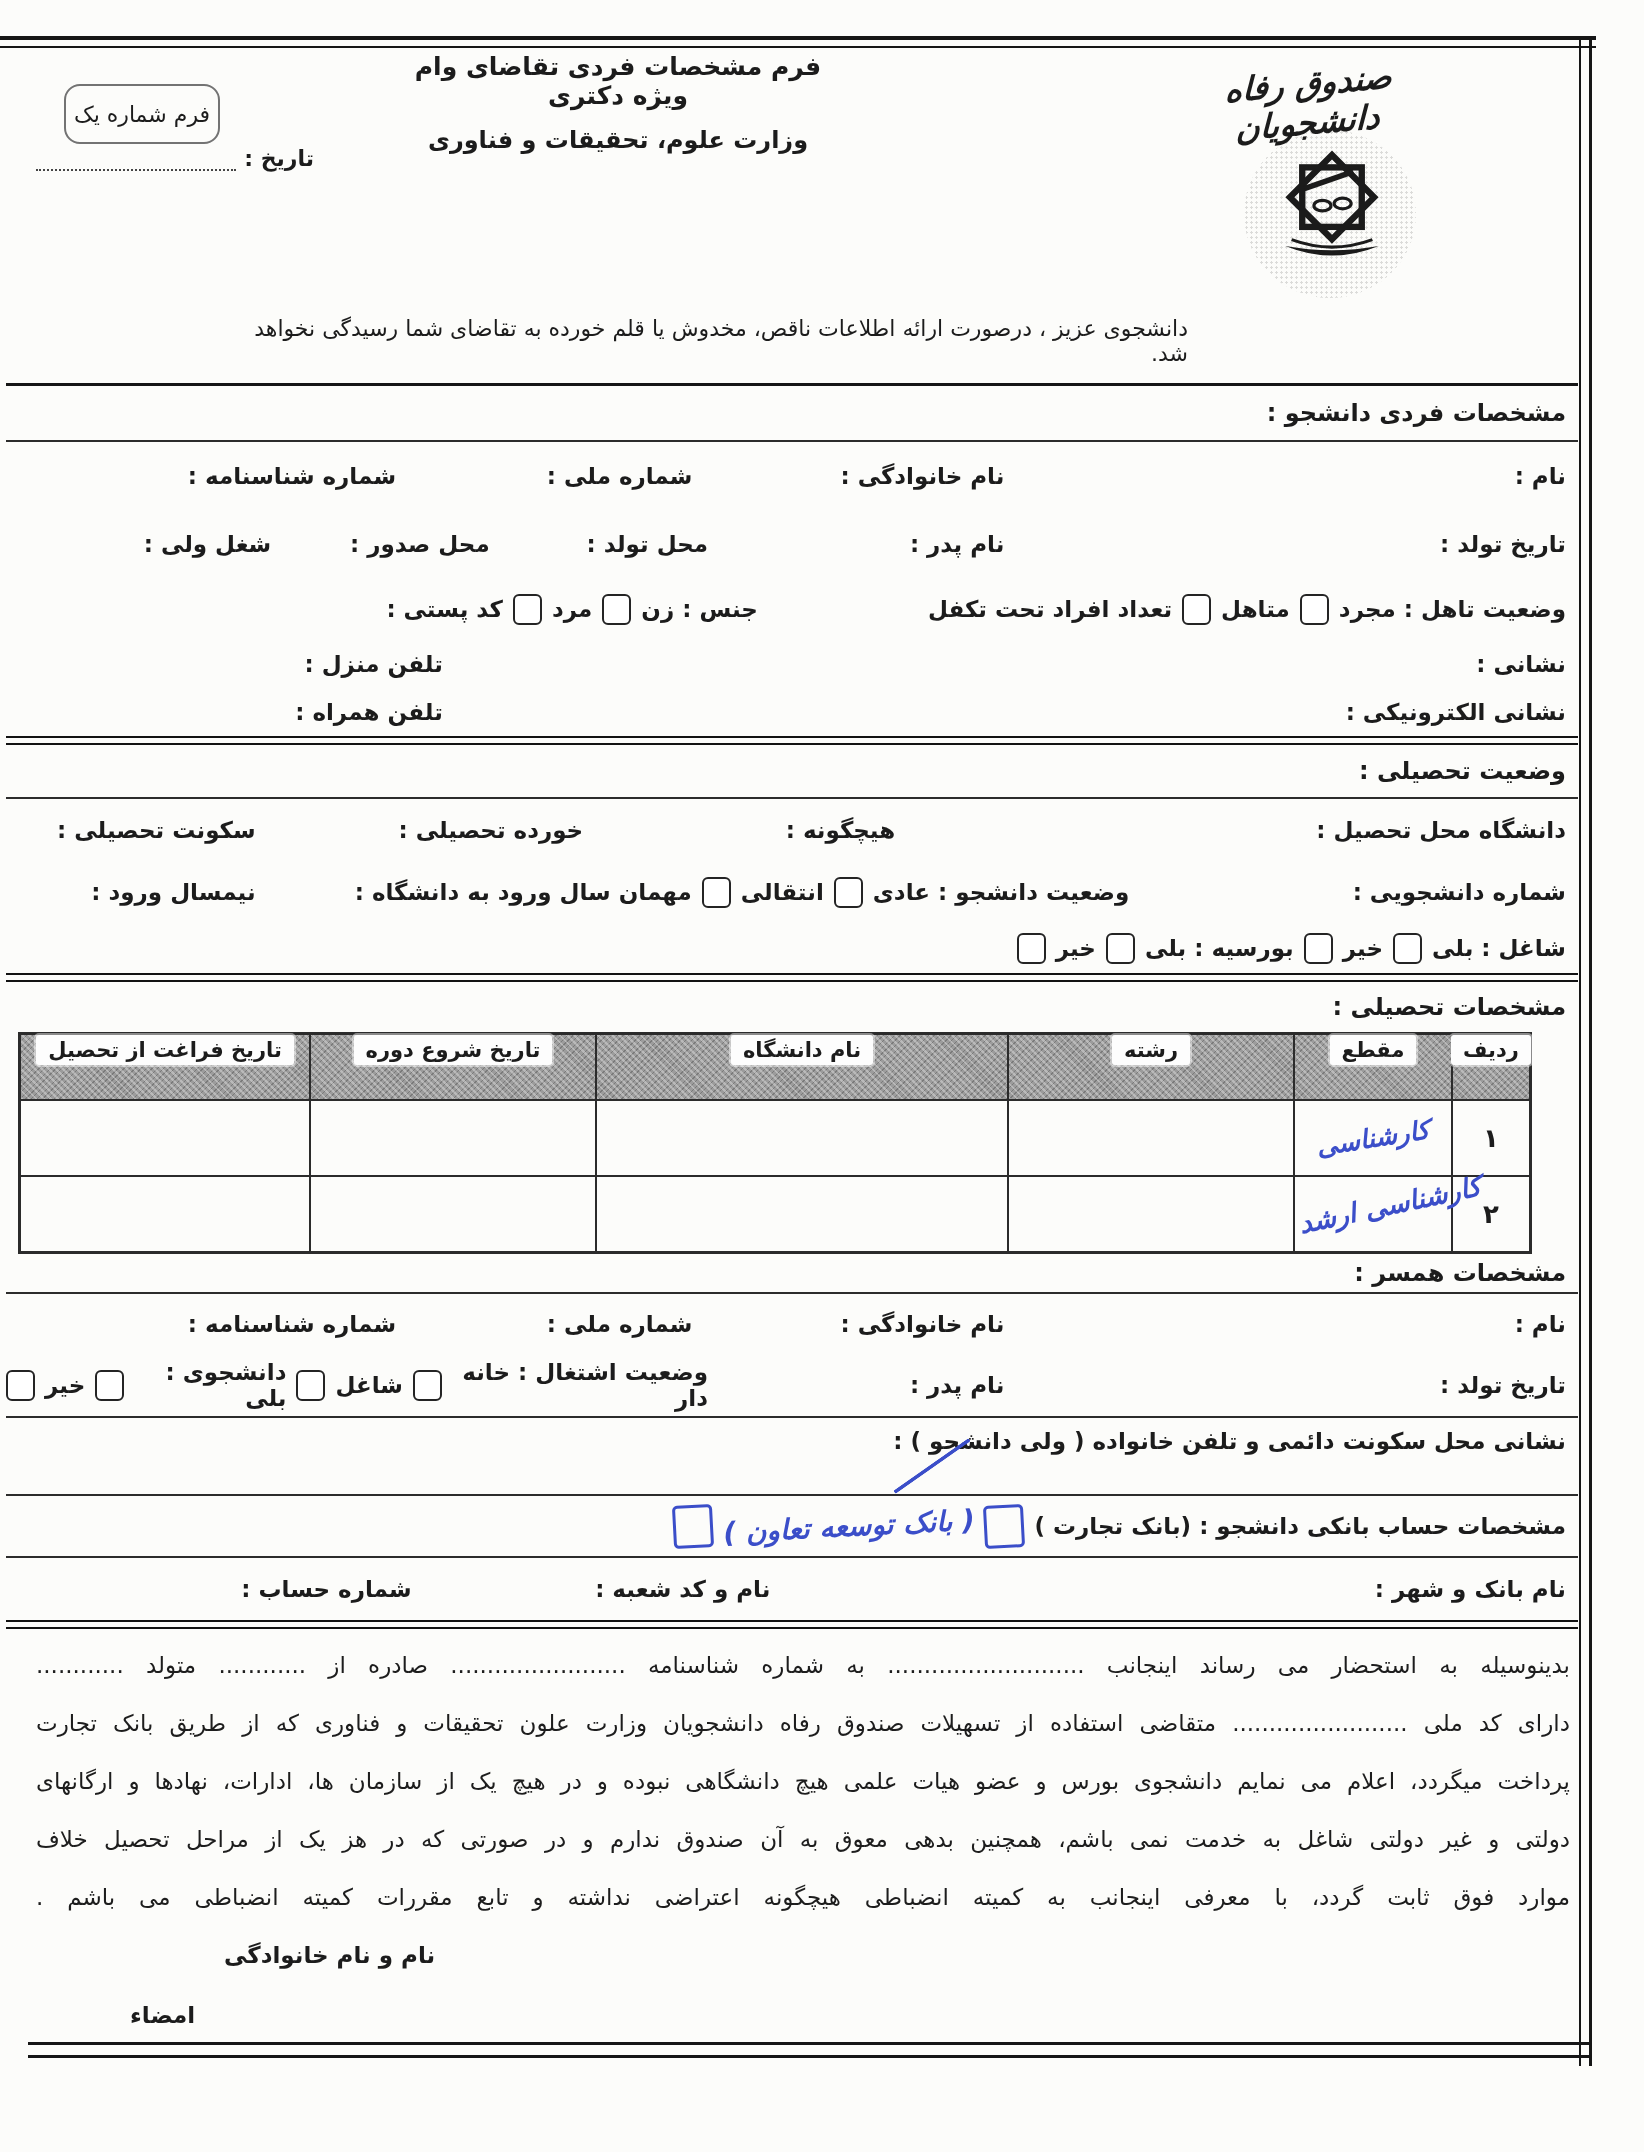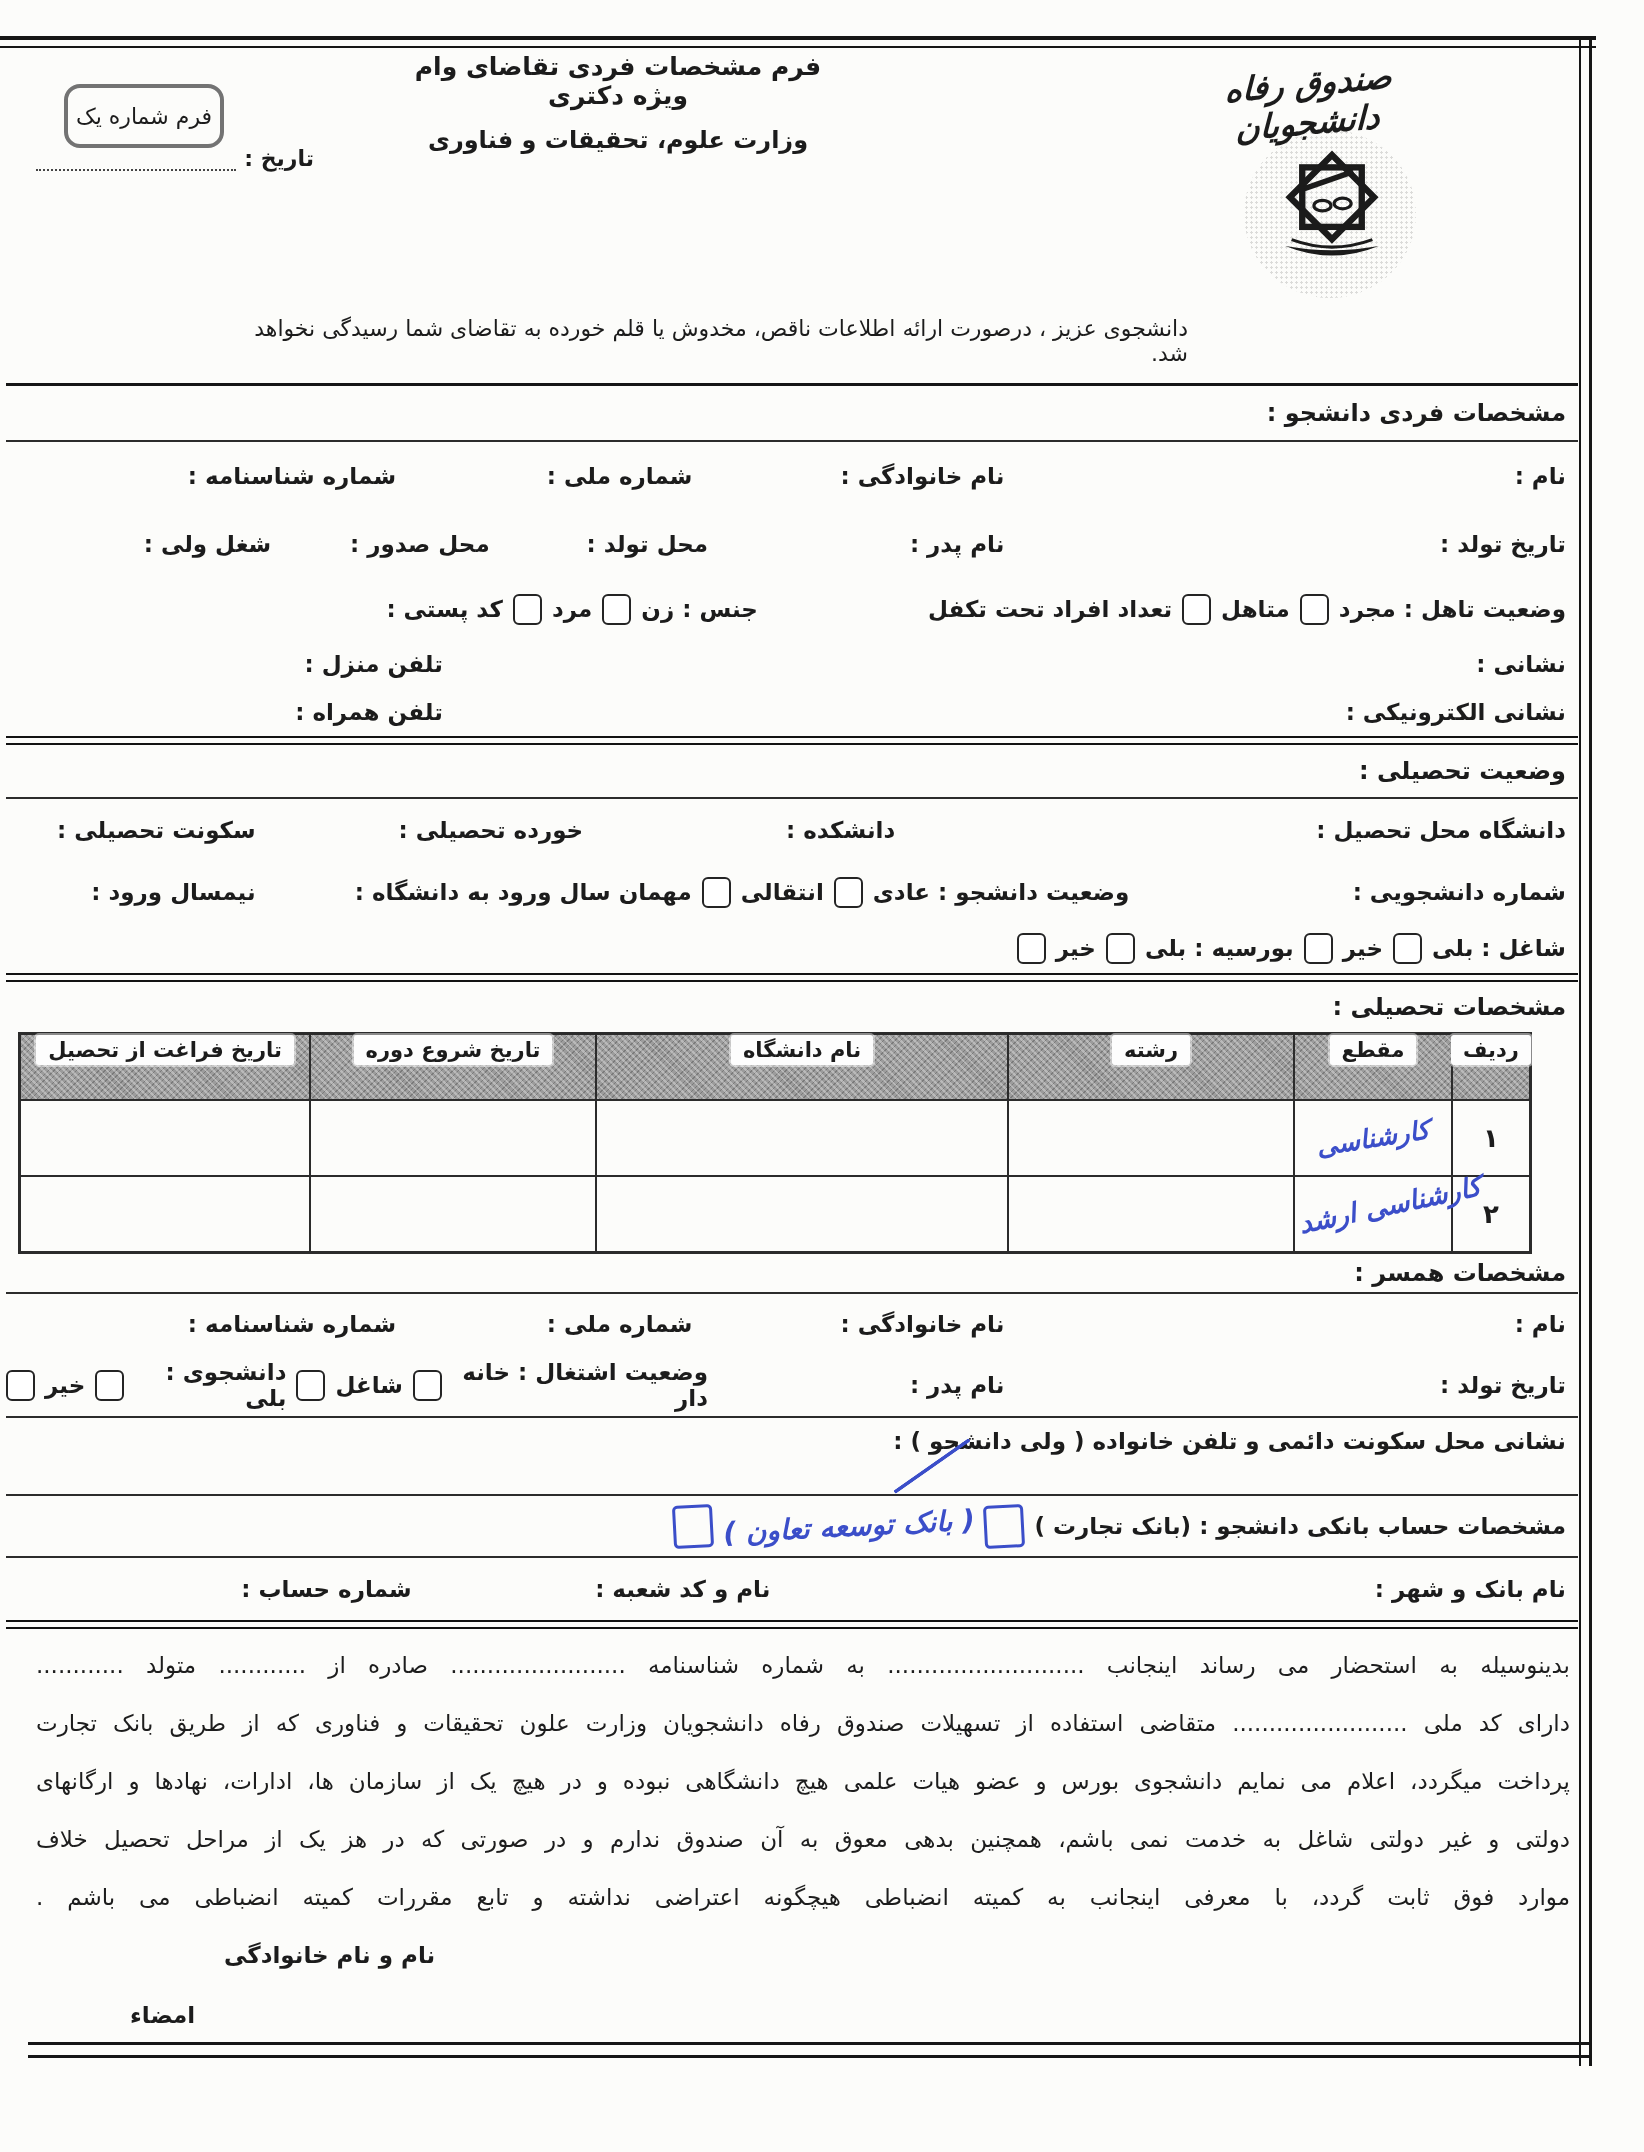--- a/index.html
+++ b/index.html
@@ -19,21 +19,21 @@
   .frame-right{position:absolute;top:38px;right:52px;width:8px;height:2028px;
     border-left:2px solid #161616;border-right:3px solid #161616;}
   .bottom-rule{position:absolute;top:2042px;left:28px;width:1562px;height:10px;
     border-top:3px solid #161616;border-bottom:3px solid #161616;}
 
   
   .titles{position:absolute;top:52px;left:388px;width:460px;text-align:center;}
   .title1{font-size:25px;font-weight:bold;margin-bottom:16px;}
   .title2{font-size:24px;font-weight:bold;}
   .form-no-box{position:absolute;top:84px;left:64px;width:152px;height:56px;
-    border:4px solid #737373;border-radius:16px;display:flex;align-items:center;
+    border:2px solid #737373;border-radius:16px;display:flex;align-items:center;
     justify-content:center;font-size:22px;}
   .date-row{position:absolute;top:146px;left:36px;width:278px;display:flex;
     align-items:flex-end;gap:8px;font-size:22px;font-weight:bold;}
   .dotfill{flex:1;border-bottom:2px dotted #444;height:20px;}
   .logo{position:absolute;top:64px;right:176px;width:320px;text-align:center;}
   .logo-calligraphy{font-size:33px;font-weight:bold;font-style:italic;
     transform:rotate(-5deg) skewX(-6deg);letter-spacing:1px;}
   .logo-emblem{margin-top:2px;transform:translateX(24px);position:relative;display:inline-block;}
   .speckle{position:absolute;left:-24px;top:-14px;width:172px;height:168px;border-radius:50%;
     background-image:radial-gradient(rgba(40,40,40,.28) 1px, transparent 1.4px);
@@ -180,21 +180,21 @@
       <div class="fcell">تلفن همراه :</div>
     </div>
 
     <div class="hr-heavy"></div>
 
     <div class="sec-head" style="height:52px">وضعیت تحصیلی :</div>
     <div class="hr"></div>
 
     <div class="frow" style="height:62px;grid-template-columns:43% 20% 21% 16%">
       <div class="fcell">دانشگاه محل تحصیل :</div>
-      <div class="fcell">دانشکده :</div>
+      <div class="fcell">هیچگونه :</div>
       <div class="fcell">خورده تحصیلی :</div>
       <div class="fcell">سکونت تحصیلی :</div>
     </div>
 
     <div class="frow" style="height:62px;grid-template-columns:28% 56% 16%">
       <div class="fcell">شماره دانشجویی :</div>
       <div class="cbrow" style="padding-right:0">
         <span>وضعیت دانشجو : عادی</span>
         <span class="cb"></span>
         <span>انتقالی</span>

